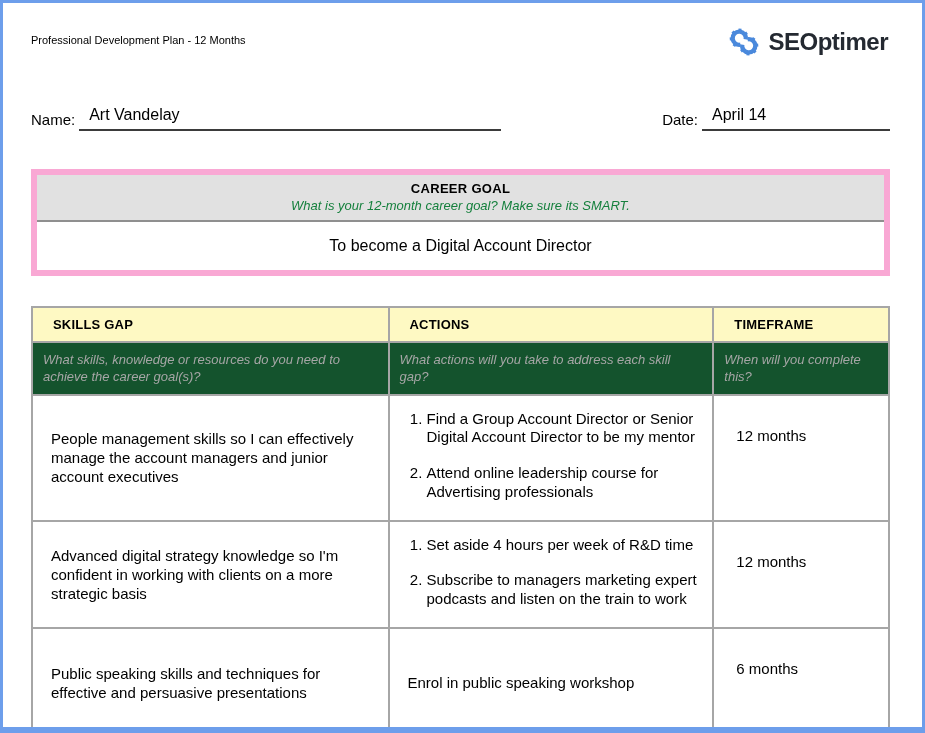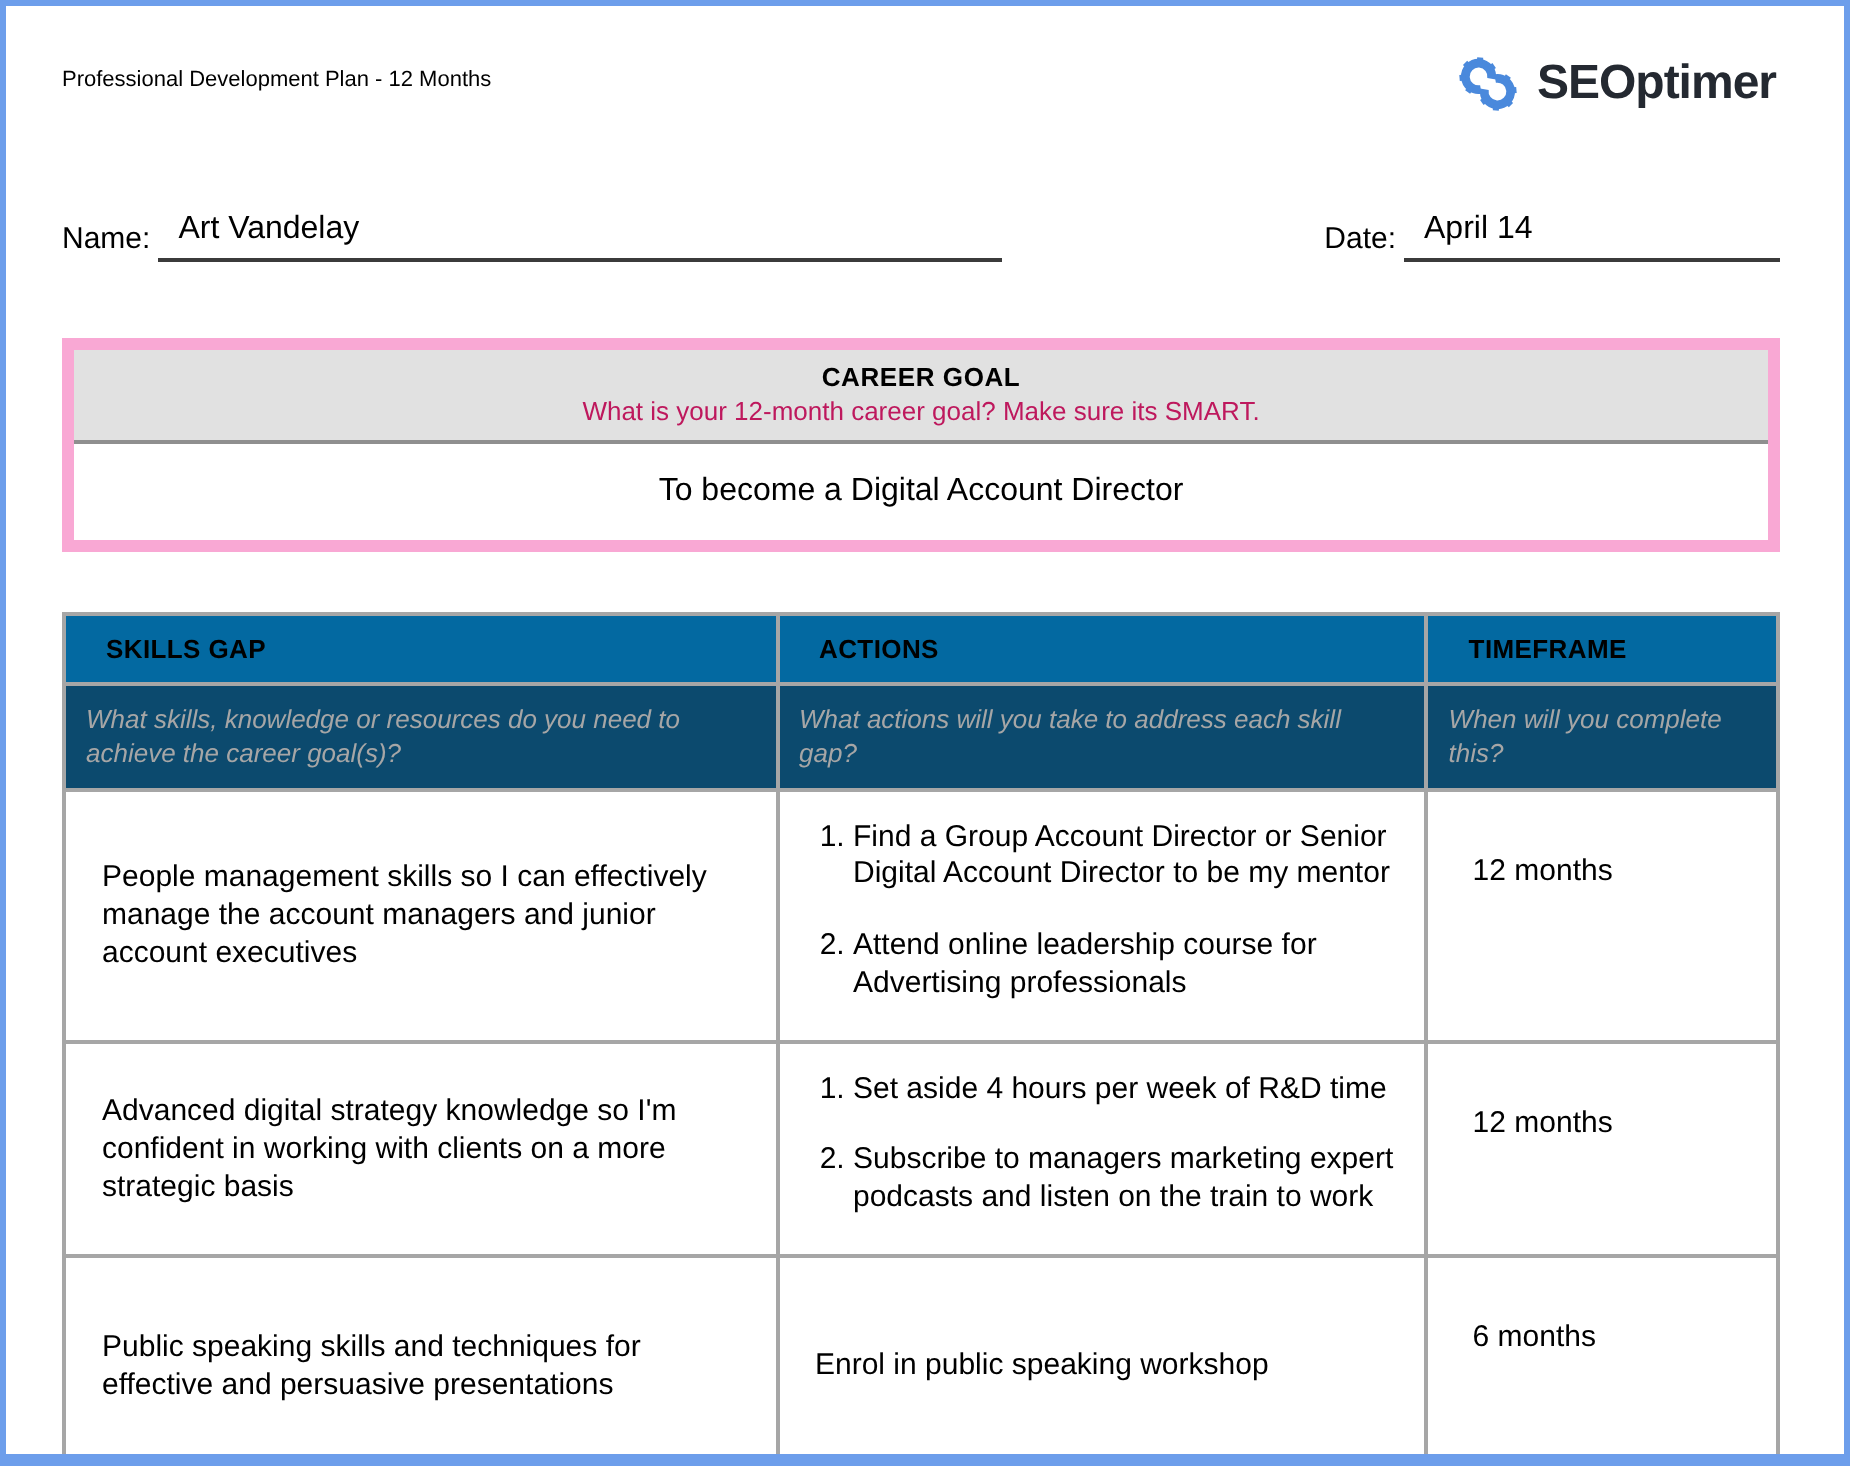--- a/index.html
+++ b/index.html
@@ -39,42 +39,42 @@
 
   
   .career { margin-top: 38px; border: 6px solid #f9a8d4; }
   .career-head {
     background: #e1e1e1;
     border-bottom: 2px solid #8f8f8f;
     text-align: center;
     padding: 6px 0 7px;
   }
   .career-heading { font-size: 13px; font-weight: 700; letter-spacing: 0.3px; }
-  .career-subheading { font-size: 13px; color: #be185d; margin-top: 2px; }
+  .career-subheading { font-size: 13px; font-style: italic; color: #15803d; margin-top: 2px; }
   .career-body {
     height: 48px;
     display: flex;
     align-items: center;
     justify-content: center;
     font-size: 16px;
   }
 
   
   .plan-table { width: 100%; border-collapse: collapse; margin-top: 30px; table-layout: fixed; }
   .plan-table th, .plan-table td { border: 2px solid #a6a6a6; }
   .plan-table th {
-    background: #0369a1;
+    background: #fef9c3;
     font-size: 13px;
     font-weight: 700;
     text-align: left;
     padding: 9px 20px;
     letter-spacing: 0.2px;
   }
   .subhead-row td {
-    background: #0c4a6e;
+    background: #14532d;
     font-size: 13px;
     font-style: italic;
     color: #a6a6a6;
     vertical-align: top;
     padding: 8px 10px;
     line-height: 1.35;
   }
   .cell-skills {
     vertical-align: middle;
     font-size: 15px;

